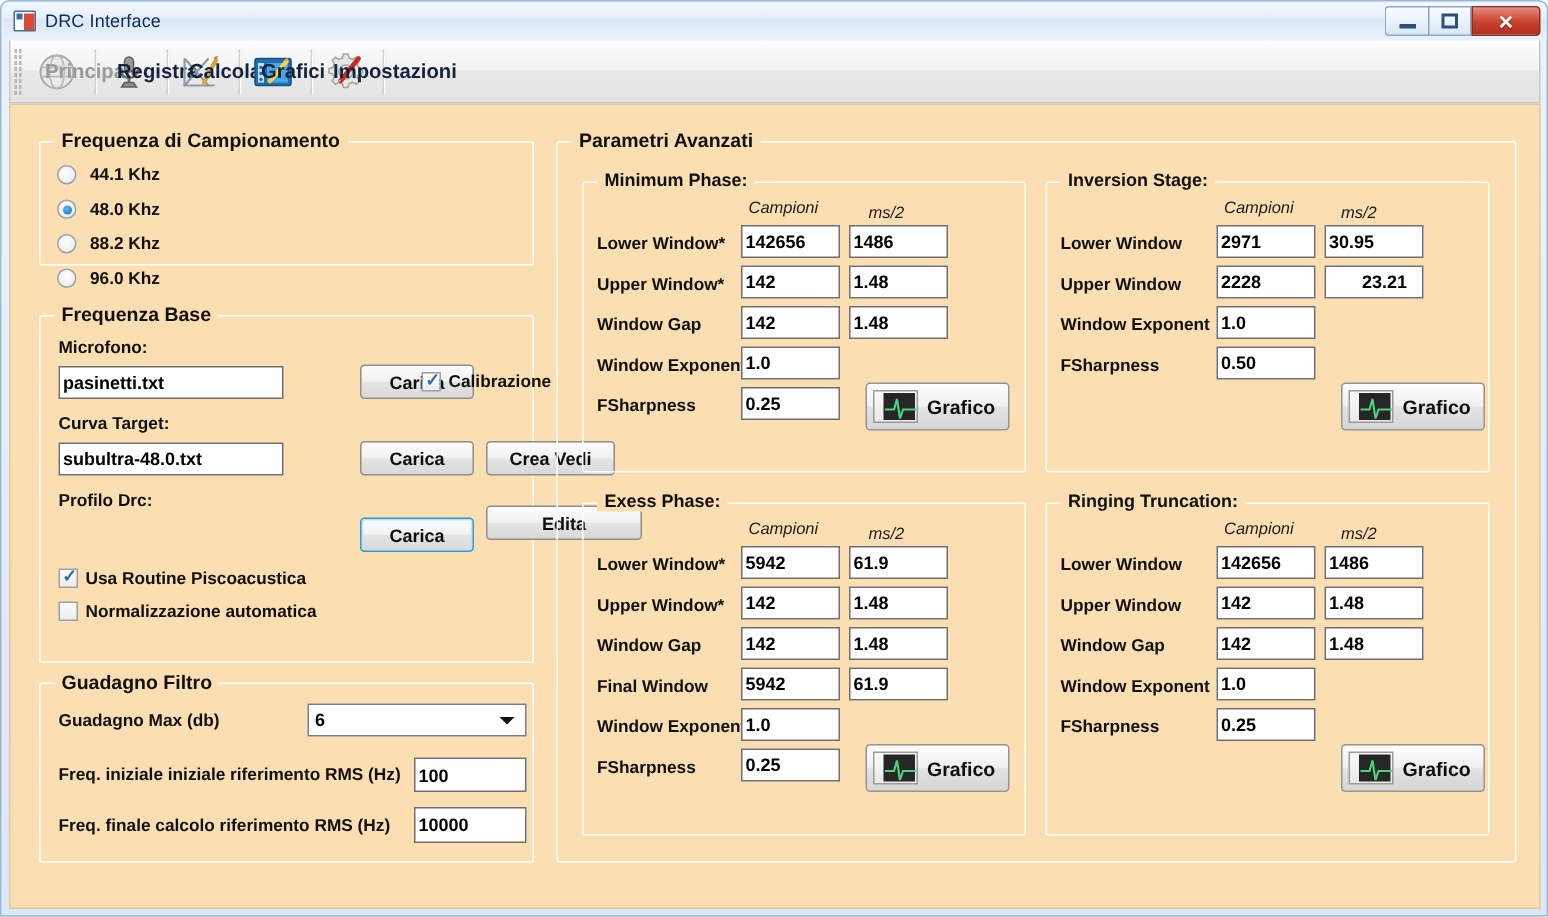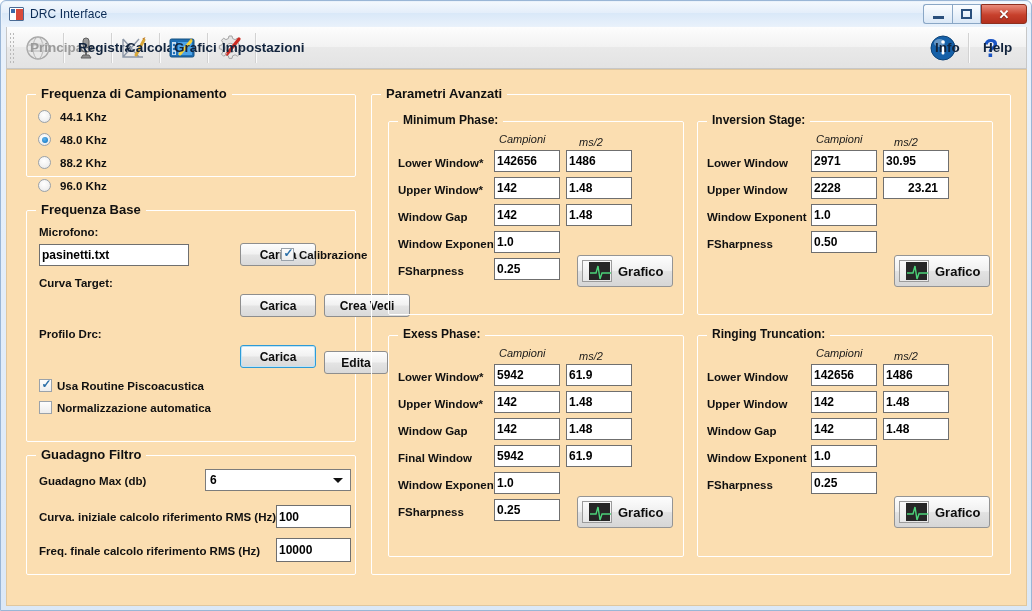--- a/index.html
+++ b/index.html
@@ -212,43 +212,20 @@
           <path d="M14 3 l3 0 l.7 2.6 l2.4 1 l2.3-1.4 l2.1 2.1 l-1.4 2.3 l1 2.4 l2.6 .7 l0 3 l-2.6 .7 l-1 2.4 l1.4 2.3 l-2.1 2.1 l-2.3-1.4 l-2.4 1 l-.7 2.6 l-3 0 l-.7-2.6 l-2.4-1 l-2.3 1.4 l-2.1-2.1 l1.4-2.3 l-1-2.4 l-2.6-.7 l0-3 l2.6-.7 l1-2.4 l-1.4-2.3 l2.1-2.1 l2.3 1.4 l2.4-1 z" fill="#e6e6e6" stroke="#a3a3a3" stroke-width="1"></path>
           <circle cx="15.5" cy="15" r="4.6" fill="#fafafa" stroke="#a3a3a3" stroke-width="1"></circle>
           <path d="M24 6 L12 21" stroke="#cc2b22" stroke-width="3.2" stroke-linecap="round"></path>
           <path d="M12.4 20.6 l-3.2 2.6 l2.4 -3.4 z" fill="#b9b9b9"></path>
         </svg>
       </div>
       <span class="lbl">Impostazioni</span>
     </div>
     <div class="tbsep"></div>
 
-    <div id="toolbar-right">
-      <div class="tbitem">
-        <div class="tbicon">
-          <svg width="30" height="30" viewBox="0 0 30 30">
-            <circle cx="15" cy="15" r="12" fill="#1560a8"></circle>
-            <circle cx="15" cy="15" r="12" fill="none" stroke="#0e4378" stroke-width="1"></circle>
-            <ellipse cx="11.5" cy="10" rx="5.5" ry="4" fill="#ffffff" opacity=".35"></ellipse>
-            <rect x="13.6" y="12.5" width="2.8" height="9" rx="1" fill="#fff"></rect>
-            <circle cx="15" cy="9" r="1.8" fill="#fff"></circle>
-          </svg>
-        </div>
-        <span class="lbl">Info</span>
-      </div>
-      <div class="tbsep"></div>
-      <div class="tbitem">
-        <div class="tbicon">
-          <svg width="30" height="30" viewBox="0 0 30 30">
-            <text x="15" y="24" font-family="Liberation Sans, sans-serif" font-size="25" font-weight="bold" fill="#1a54c4" text-anchor="middle">?</text>
-          </svg>
-        </div>
-        <span class="lbl">Help</span>
-      </div>
-    </div>
   </div>
 
   <div id="client">
 
     <div class="gb" style="left:19px;top:24px;width:330px;height:83px;">
       <div class="gbtitle">Frequenza di Campionamento</div>
 
       <div class="radio" style="left:11px;top:15px;"></div>
       <div class="lbl" style="left:33px;top:16px;">44.1 Khz</div>
 
@@ -265,44 +242,45 @@
     <div class="gb" style="left:19px;top:140px;width:330px;height:232px;">
       <div class="gbtitle">Frequenza Base</div>
 
       <div class="lbl" style="left:12px;top:15px;">Microfono:</div>
       <div class="tbox" style="left:12px;top:33px;width:150px;height:22px;">pasinetti.txt</div>
       <div class="btn" style="left:170px;top:32px;width:76px;height:23px;">Carica</div>
       <div class="cbox on" style="left:254px;top:37px;"></div>
       <div class="lbl" style="left:272px;top:38px;">Calibrazione</div>
 
       <div class="lbl" style="left:12px;top:66px;">Curva Target:</div>
+      <div class="tbox" style="left:12px;top:84px;width:150px;height:22px;">subultra-48.0.txt</div>
       <div class="btn" style="left:170px;top:83px;width:76px;height:23px;">Carica</div>
       <div class="btn" style="left:254px;top:83px;width:86px;height:23px;">Crea Vedi</div>
 
       <div class="lbl" style="left:12px;top:117px;">Profilo Drc:</div>
       <div class="btn focus" style="left:170px;top:134px;width:76px;height:23px;">Carica</div>
-      <div class="btn" style="left:254px;top:140px;width:64px;height:23px;">Edita</div>
+      <div class="btn" style="left:254px;top:126px;width:104px;height:23px;">Edita</div>
 
       <div class="cbox on" style="left:12px;top:168px;"></div>
       <div class="lbl" style="left:30px;top:169px;">Usa Routine Piscoacustica</div>
 
       <div class="cbox" style="left:12px;top:190px;"></div>
       <div class="lbl" style="left:30px;top:191px;">Normalizzazione automatica</div>
     </div>
 
     <div class="gb" style="left:19px;top:385px;width:330px;height:120px;">
       <div class="gbtitle">Guadagno Filtro</div>
 
       <div class="lbl" style="left:12px;top:19px;">Guadagno Max (db)</div>
       <div class="combo" style="left:178px;top:13px;width:146px;height:22px;">
         <span>6</span>
         <span class="arrow"></span>
       </div>
 
-      <div class="lbl" style="left:12px;top:55px;">Curva. iniziale calcolo riferimento RMS (Hz)</div>
+      <div class="lbl" style="left:12px;top:55px;">Freq. iniziale iniziale riferimento RMS (Hz)</div>
       <div class="tbox" style="left:249px;top:49px;width:75px;height:23px;">100</div>
 
       <div class="lbl" style="left:12px;top:89px;">Freq. finale calcolo riferimento RMS (Hz)</div>
       <div class="tbox" style="left:249px;top:82px;width:75px;height:24px;">10000</div>
     </div>
 
     <div class="gb" style="left:364px;top:24px;width:640px;height:481px;">
       <div class="gbtitle">Parametri Avanzati</div>
 
       <div class="gb small" style="left:16px;top:26px;width:296px;height:194px;">

